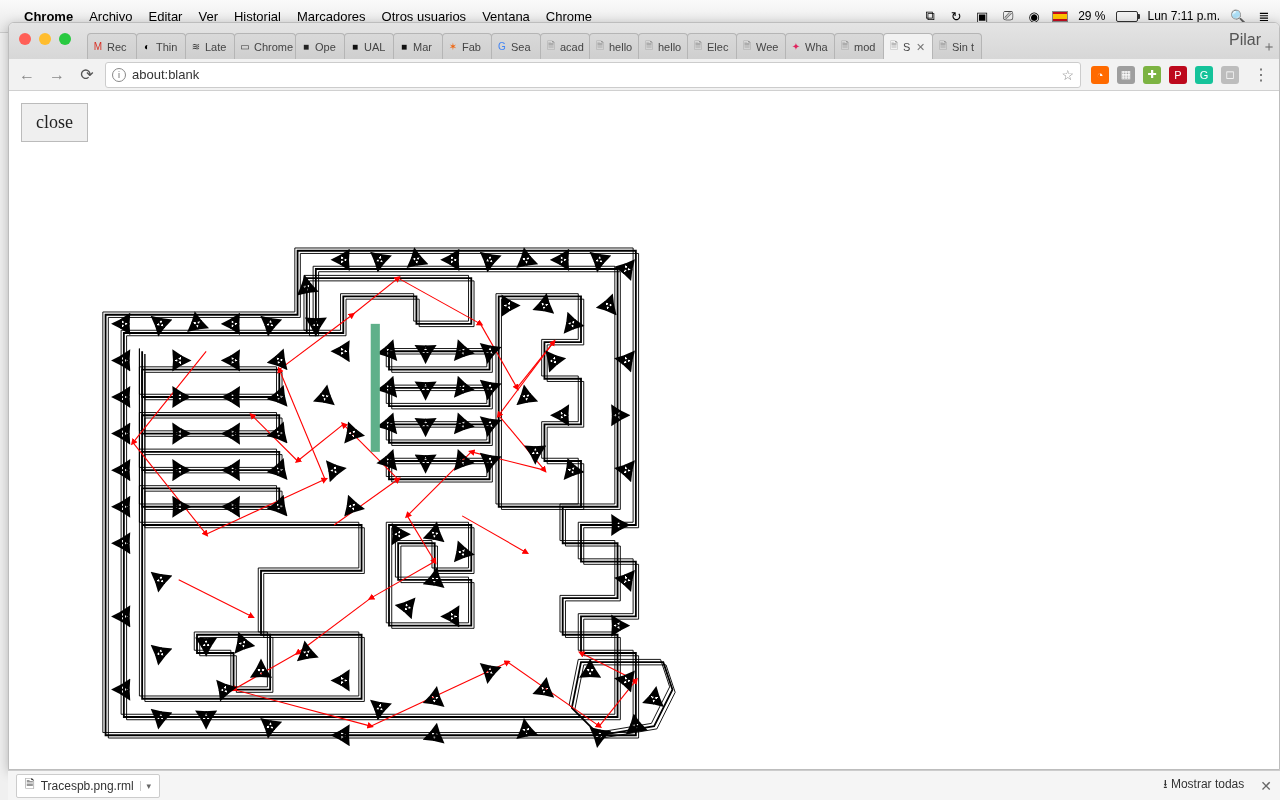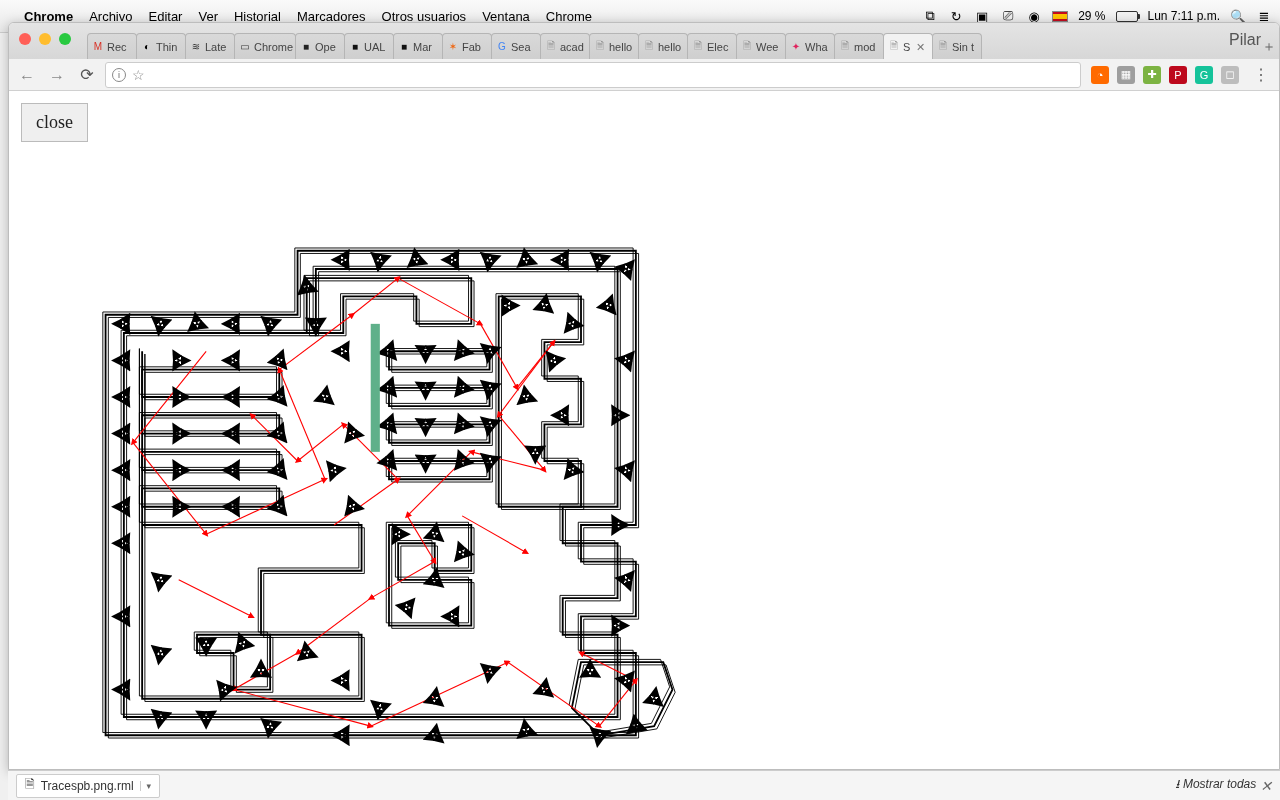--- a/index.html
+++ b/index.html
@@ -44,21 +44,21 @@
   .dots{ color:#666; font-size:16px; padding:0 4px;}
   
   .page { flex:1; background:#fff; position:relative; overflow:hidden;}
   .close-btn{ position:absolute; top:12px; left:12px; padding:8px 14px; font-size:18px; background:#efefef; border:1px solid #bbb; color:#222; cursor:pointer;font-family:Liberation Serif, serif;}
   .toolpath-canvas{ position:absolute; top:50px; left:30px; width:700px; height:640px; }
   
   
   .dlbar{ position:absolute; left:8px; right:0; bottom:0; height:30px; background:#f5f5f5; border-top:1px solid #ccc; display:flex; align-items:center; padding:0 8px; font-size:12px; color:#333; justify-content:space-between;}
   .dlchip{ height:24px; border:1px solid #ccc; background:#fff; display:flex; align-items:center; padding:0 8px; gap:6px; border-radius:2px;}
   .dlchip .chev{ border-left:1px solid #ccc; padding-left:6px; color:#666; font-size:9px;}
-  .dlright{ display:flex; align-items:center; gap:4px;font-style:italic;}
+  .dlright{ display:flex; align-items:center; gap:16px;}
   .dlright .x{ color:#666; font-size:14px;}
   .dl-icon{ font-size:12px; }
 </style>
 </head>
 <body>
 
 <div class="menubar">
   <div class="menubar-left">
     <span class="apple"></span>
     <span class="app-name">Chrome</span>
@@ -170,20 +170,21 @@
       </div>
     <span class="tab-plus">＋</span>
     <span class="profile-label">Pilar</span>
   </div>
   <div class="toolbar">
     <span class="navbtn">←</span>
     <span class="navbtn">→</span>
     <span class="navbtn enabled">⟳</span>
     <div class="omnibox">
       <span class="info">i</span>
+      <span class="url">about:blank</span>
       <span class="star">☆</span>
     </div>
     <div class="ext-icons" id="ext-icons">
         <span class="ei" style="background: rgb(255, 106, 0);">◔</span>
         <span class="ei" style="background: rgb(158, 158, 158);">▦</span>
         <span class="ei" style="background: rgb(124, 179, 66);">✚</span>
         <span class="ei" style="background: rgb(189, 8, 28);">P</span>
         <span class="ei" style="background: rgb(21, 195, 154);">G</span>
         <span class="ei" style="background: rgb(189, 189, 189);">◻</span>
       </div>

